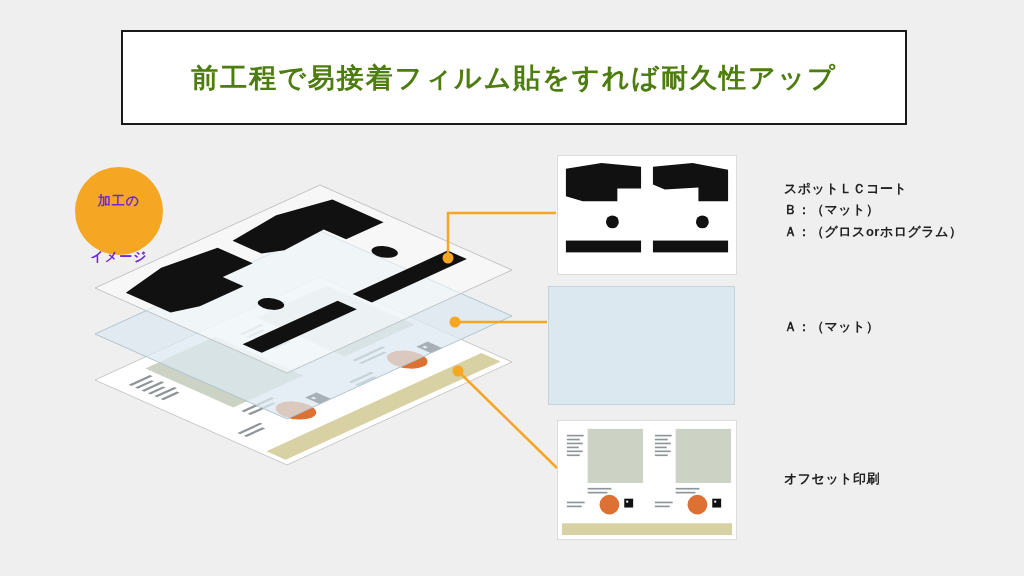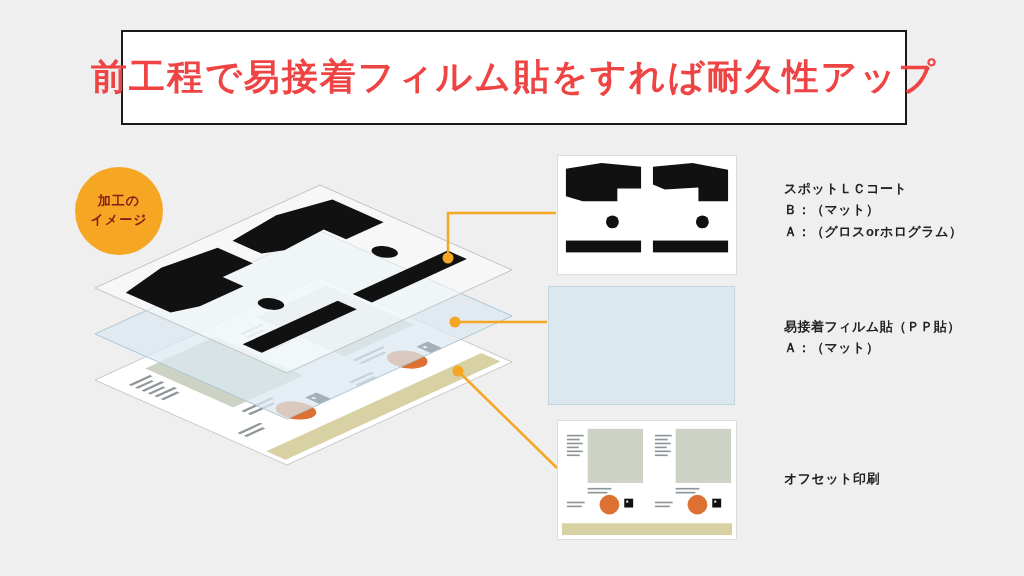--- a/index.html
+++ b/index.html
@@ -8,28 +8,28 @@
   }
   html,body{margin:0;padding:0;}
   body{background:var(--page_bg);font-family:"Liberation Sans","DejaVu Sans",sans-serif;}
   .slide{position:relative;width:1024px;height:576px;background:var(--page_bg);overflow:hidden;}
 
   .title-box{
     position:absolute;left:121px;top:30px;width:786px;height:95px;
     background:#ffffff;border:2px solid #1a1a1a;box-sizing:border-box;
     display:flex;align-items:center;justify-content:center;z-index:4;
   }
-  .title-text{font-size:36px;font-weight:800;letter-spacing:2px;color:#ef4444;white-space:nowrap;}
+  .title-text{font-size:27px;font-weight:800;letter-spacing:2px;color:#4d7c0f;white-space:nowrap;}
 
   .badge{
     position:absolute;left:75px;top:167px;width:88px;height:88px;border-radius:50%;
     background:var(--accent_orange);display:flex;flex-direction:column;
     align-items:center;justify-content:center;z-index:3;
   }
-  .badge div{color:#7f1d1d;font-size:13px;font-weight:700;letter-spacing:1px;line-height:1.45;}
+  .badge div{color:#6d28d9;font-size:13px;font-weight:700;letter-spacing:1px;line-height:1.45;margin-top:37px;}
 
   .diagram-svg{position:absolute;left:0;top:0;z-index:1;}
 
   .thumb{position:absolute;box-sizing:border-box;z-index:2;overflow:hidden;}
   .thumb-1{left:557px;top:155px;width:180px;height:120px;background:#fff;border:1px solid #dcdcdc;}
   .thumb-2{left:548px;top:286px;width:187px;height:119px;background:var(--film_blue);border:1px solid #c3d4dd;}
   .thumb-3{left:557px;top:420px;width:180px;height:120px;background:#fff;border:1px solid #dcdcdc;}
   .thumb svg{display:block;width:100%;height:100%;}
 
   .callout{position:absolute;z-index:2;margin-left:34px;}
@@ -151,21 +151,20 @@
     </svg>
   </div>
 
   <div class="callout callout-1">
     <div class="callout-line">スポットＬＣコート</div>
     <div class="callout-line">Ｂ：（マット）</div>
     <div class="callout-line">Ａ：（グロスorホログラム）</div>
   </div>
 
   <div class="callout callout-2">
-    <div class="callout-line">易接着フィルム貼（ＰＰ貼）</div>
     <div class="callout-line">Ａ：（マット）</div>
   </div>
 
   <div class="callout callout-3">
     <div class="callout-line">オフセット印刷</div>
   </div>
 
 </div>
 
 </body></html>

